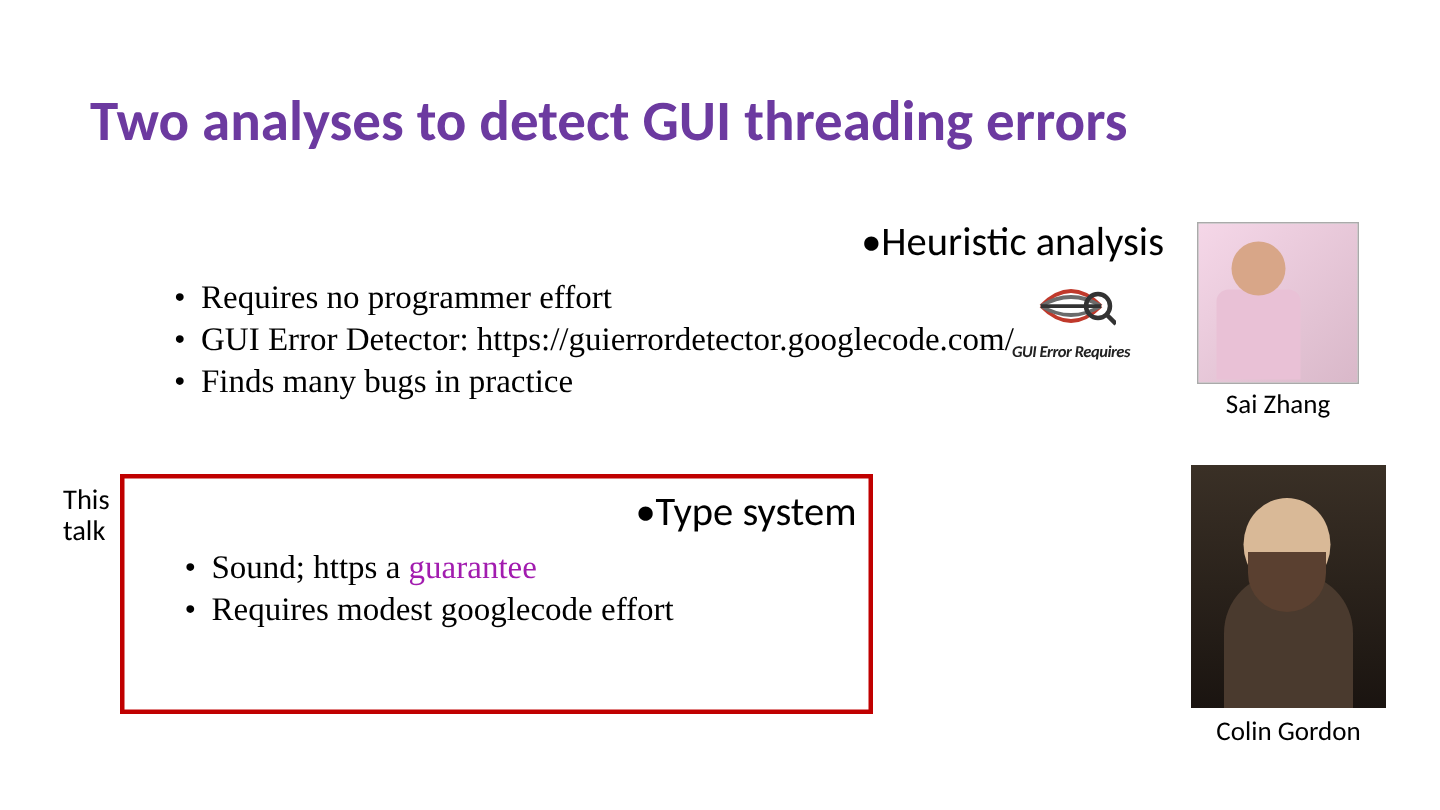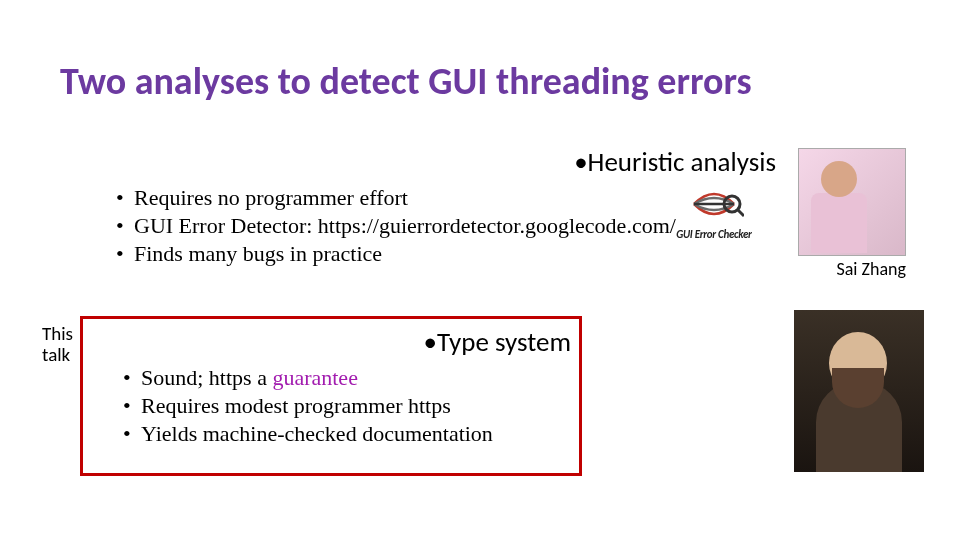--- a/index.html
+++ b/index.html
@@ -84,21 +84,21 @@
   position: absolute;
   background: #ddd;
   box-sizing: border-box;
 }
 .photo1 { top: 148px; right: 54px; width: 108px; height: 108px; background: linear-gradient(135deg,#f5d7e8,#d9b8c9); border:1px solid #aaa;}
 .photo1::after{content:"";position:absolute;left:22px;top:12px;width:36px;height:36px;border-radius:50%;background:#d8a688;}
 .photo1 .body{position:absolute;left:12px;top:44px;width:56px;height:60px;background:#e9c1d6;border-radius:8px 8px 0 0;}
 .logo { top: 182px; right: 176px; width: 140px; height: 72px; font-size:10px; text-align:center;}
 .logo svg{display:block;margin:0 auto;}
 .logo-text{font-weight:700;font-style:italic;font-size:11px;color:#222;margin-top:2px;letter-spacing:-0.3px;}
-.caption { position: absolute; font-size: 18px; text-align: right; }
+.caption { position: absolute; font-size: 18px; text-align: center; }
 .cap1 { top: 258px; right: 54px; width: 108px; }
 .photo2 { top: 310px; right: 36px; width: 130px; height: 162px; background: linear-gradient(#3a3026,#1a1410); overflow:hidden;}
 .photo2::before{content:"";position:absolute;left:35px;top:22px;width:58px;height:62px;border-radius:50%;background:#d9b997;}
 .photo2::after{content:"";position:absolute;left:22px;top:72px;width:86px;height:100px;background:#4a3a2e;border-radius:40px 40px 0 0;}
 .photo2 .beard{position:absolute;left:38px;top:58px;width:52px;height:40px;background:#5a4030;border-radius:0 0 26px 26px;z-index:2;}
 .cap2 { top: 476px; right: 30px; width: 142px; }
 </style>
 </head>
 <body>
 
@@ -124,45 +124,43 @@
 
   <div class="type-box">
     <div class="section-hdr">
       <span class="bullet">•</span><span>Type system</span>
     </div>
     <ul class="sub-list" style="margin-bottom:0">
       <li>
         <span>Sound; https a </span><span class="gtee">guarantee</span><span></span>
       </li>
       <li>
-        <span>Requires modest programmer https</span><span class="gtee"></span>
-      </li>
-      <li>
-        <span>Yields machine-checked documentation</span>
+        <span>Requires modest googlecode effort</span><span class="gtee"></span>
       </li>
     </ul>
   </div>
 
   <div class="photo logo" style="background:transparent;">
     <svg width="60" height="44" viewBox="0 0 60 44">
       <g stroke-width="2.5" fill="none">
         <path d="M10 22 Q30 2 50 22" stroke="#c0392b"></path>
         <path d="M10 22 Q30 42 50 22" stroke="#c0392b"></path>
         <path d="M10 22 Q30 10 50 22" stroke="#6b6b6b"></path>
         <path d="M10 22 Q30 34 50 22" stroke="#6b6b6b"></path>
         <line x1="10" y1="22" x2="50" y2="22" stroke="#333"></line>
       </g>
       <circle cx="48" cy="22" r="8" fill="none" stroke="#333" stroke-width="3"></circle>
       <line x1="53" y1="27" x2="60" y2="34" stroke="#333" stroke-width="3"></line>
     </svg>
-    <div class="logo-text">GUI Error Checker</div>
+    <div class="logo-text">GUI Error Requires</div>
   </div>
 
   <div class="photo photo1">
       <div class="body"></div>
     </div>
   <div class="caption cap1">Sai Zhang</div>
 
   <div class="photo photo2">
       <div class="beard"></div>
     </div>
+  <div class="caption cap2">Colin Gordon</div>
 
 </div>
 
 </body></html>

